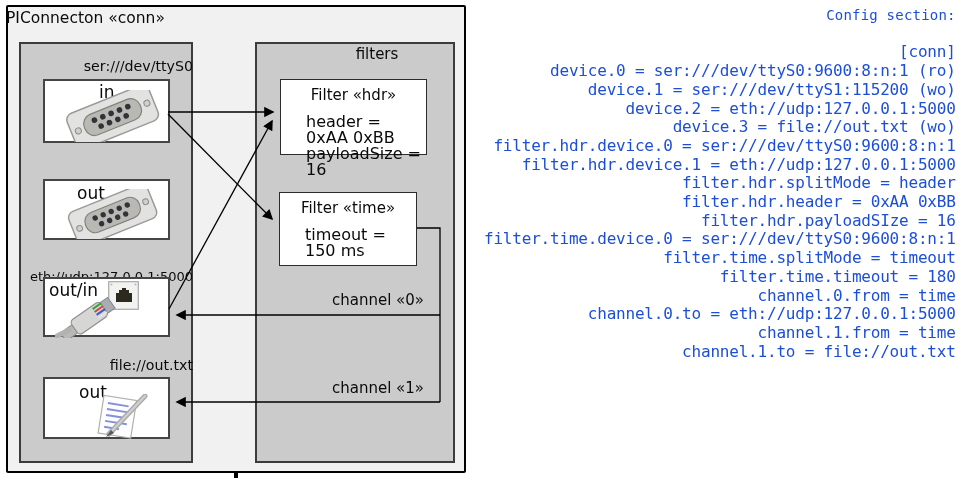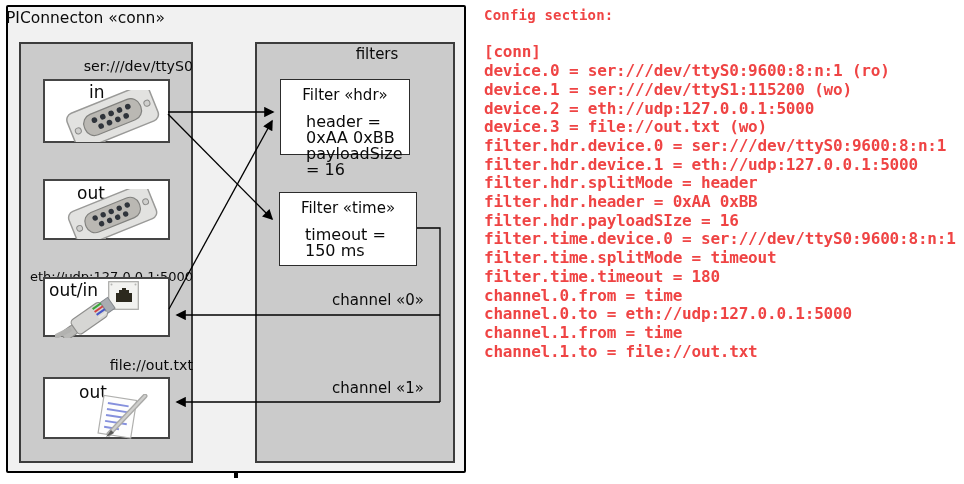--- a/index.html
+++ b/index.html
@@ -36,39 +36,39 @@
 
   
   .channel-label{position:absolute;left:287px;width:137px;text-align:right;font-size:15px;}
 
   
   .wires{position:absolute;left:0;top:0;pointer-events:none;}
   .bottom-notch{position:absolute;left:234px;top:471px;width:4px;height:7px;background:#000;}
 
   
   .config{position:absolute;left:484px;top:6px;font-family:"DejaVu Sans Mono",monospace;
-    font-weight:bold;color:#ef4444;}
+    font-weight:normal;color:#1d4ed8;text-align:right;}
   .config-heading{font-size:14px;line-height:18.7px;margin-bottom:18.7px;letter-spacing:.2px;}
   .cfg-line{font-size:16px;line-height:18.7px;white-space:pre;letter-spacing:-0.2px;}
 </style>
 </head>
 <body>
 
 <div class="stage">
 
   <div class="outer-box"></div>
   <div class="diagram-title">PIConnecton «conn»</div>
 
   <div class="panel devices-panel"></div>
   <div class="panel filters-panel"></div>
   <div class="filters-title">filters</div>
 
   <div class="dev-label" style="top:58px">ser:///dev/ttyS0</div>
   <div class="dev-box" style="top:79px;height:64px">
-    <div class="dir-text" style="left:44px;top:3px">in</div>
+    <div class="dir-text" style="left:54px;top:3px">in</div>
     <svg class="dev-icon" style="left:12px;top:9px" width="112" height="52" viewBox="0 0 112 52">
       <g transform="rotate(-22 56 28)">
         <rect x="30" y="38" width="10" height="16" rx="3" fill="#bdbdbb" transform="rotate(30 35 46)"></rect>
         <rect x="12" y="8" width="88" height="38" rx="7" fill="#e2e2e0" stroke="#9a9a98" stroke-width="1.5"></rect>
         <rect x="26" y="16" width="60" height="22" rx="10" fill="#bab8b3" stroke="#82827f" stroke-width="1.2"></rect>
         <circle cx="38" cy="23" r="2.8" fill="#2f343b"></circle>
           <circle cx="47" cy="23" r="2.8" fill="#2f343b"></circle>
         <circle cx="56" cy="23" r="2.8" fill="#2f343b"></circle>
           <circle cx="65" cy="23" r="2.8" fill="#2f343b"></circle>
         <circle cx="74" cy="23" r="2.8" fill="#2f343b"></circle>
@@ -140,21 +140,21 @@
         <line x1="13" y1="35" x2="28" y2="35" stroke="#8590dd" stroke-width="2"></line>
       </g>
       <g>
         <line x1="52" y1="2" x2="16" y2="40" stroke="#a9a9a7" stroke-width="5" stroke-linecap="round"></line>
         <line x1="52" y1="2" x2="16" y2="40" stroke="#cfcfcd" stroke-width="2.4" stroke-linecap="round"></line>
         <path d="M18 36 l-5 7 l8 -4 z" fill="#5a5a58"></path>
       </g>
     </svg>
   </div>
 
-  <div class="filter-box" style="left:280px;top:79px;width:130px;height:76px">
+  <div class="filter-box" style="left:280px;top:79px;width:147px;height:76px">
     <div class="filter-title">Filter «hdr»</div>
     <div class="filter-props">
       <div>header = 0xAA 0xBB</div>
       <div>payloadSize = 16</div>
     </div>
   </div>
   <div class="filter-box" style="left:279px;top:192px;width:138px;height:74px">
     <div class="filter-title">Filter «time»</div>
     <div class="filter-props">
       <div>timeout = 150 ms</div>

